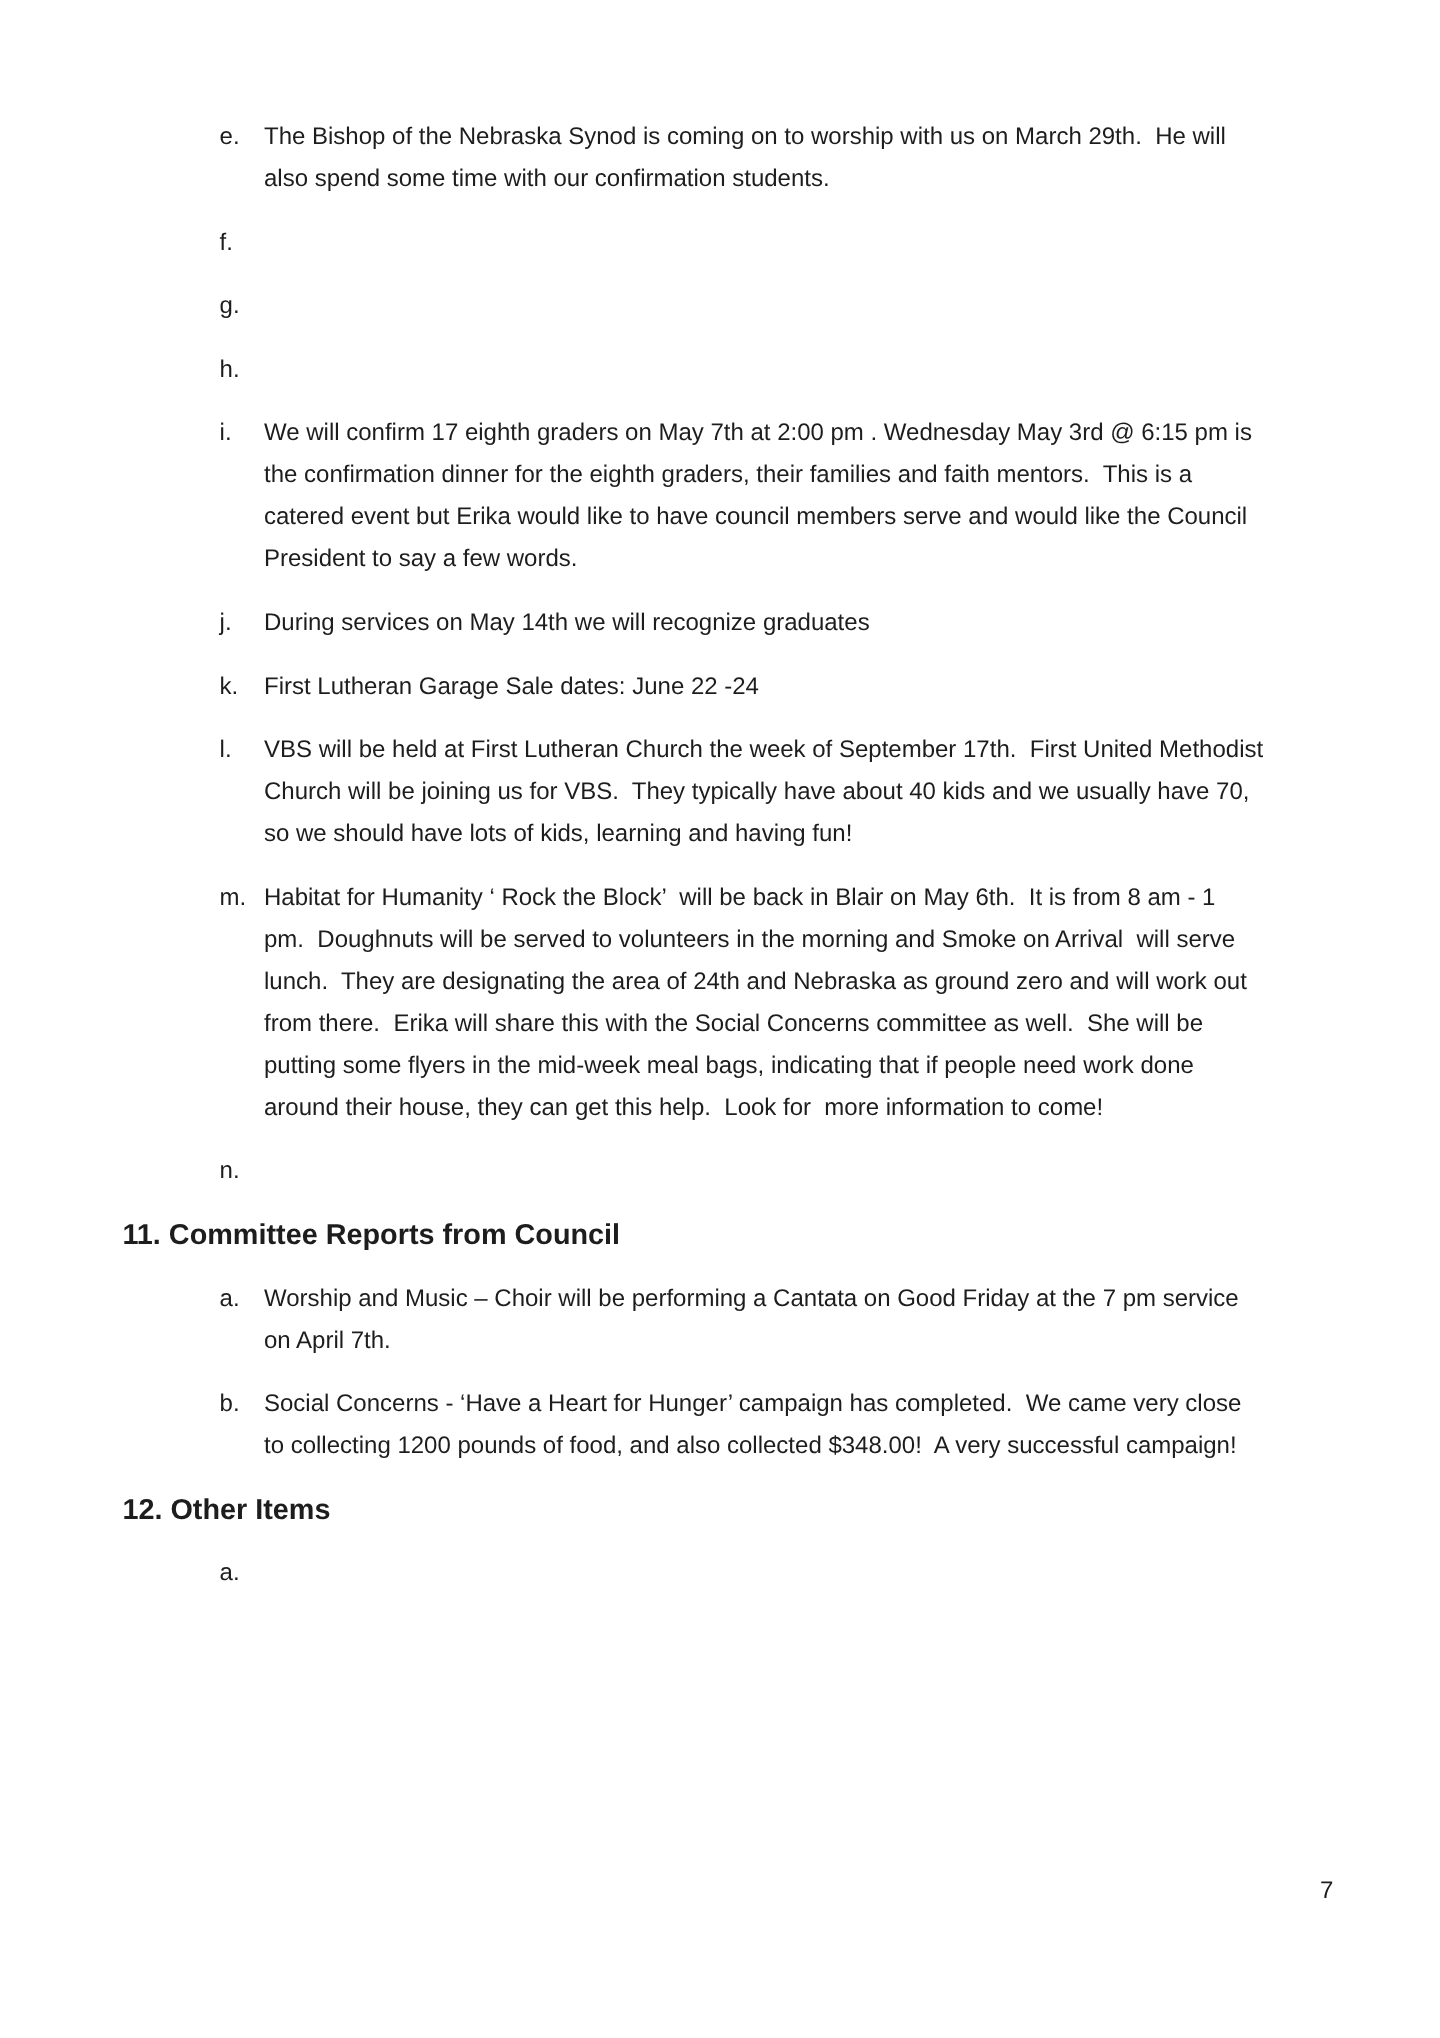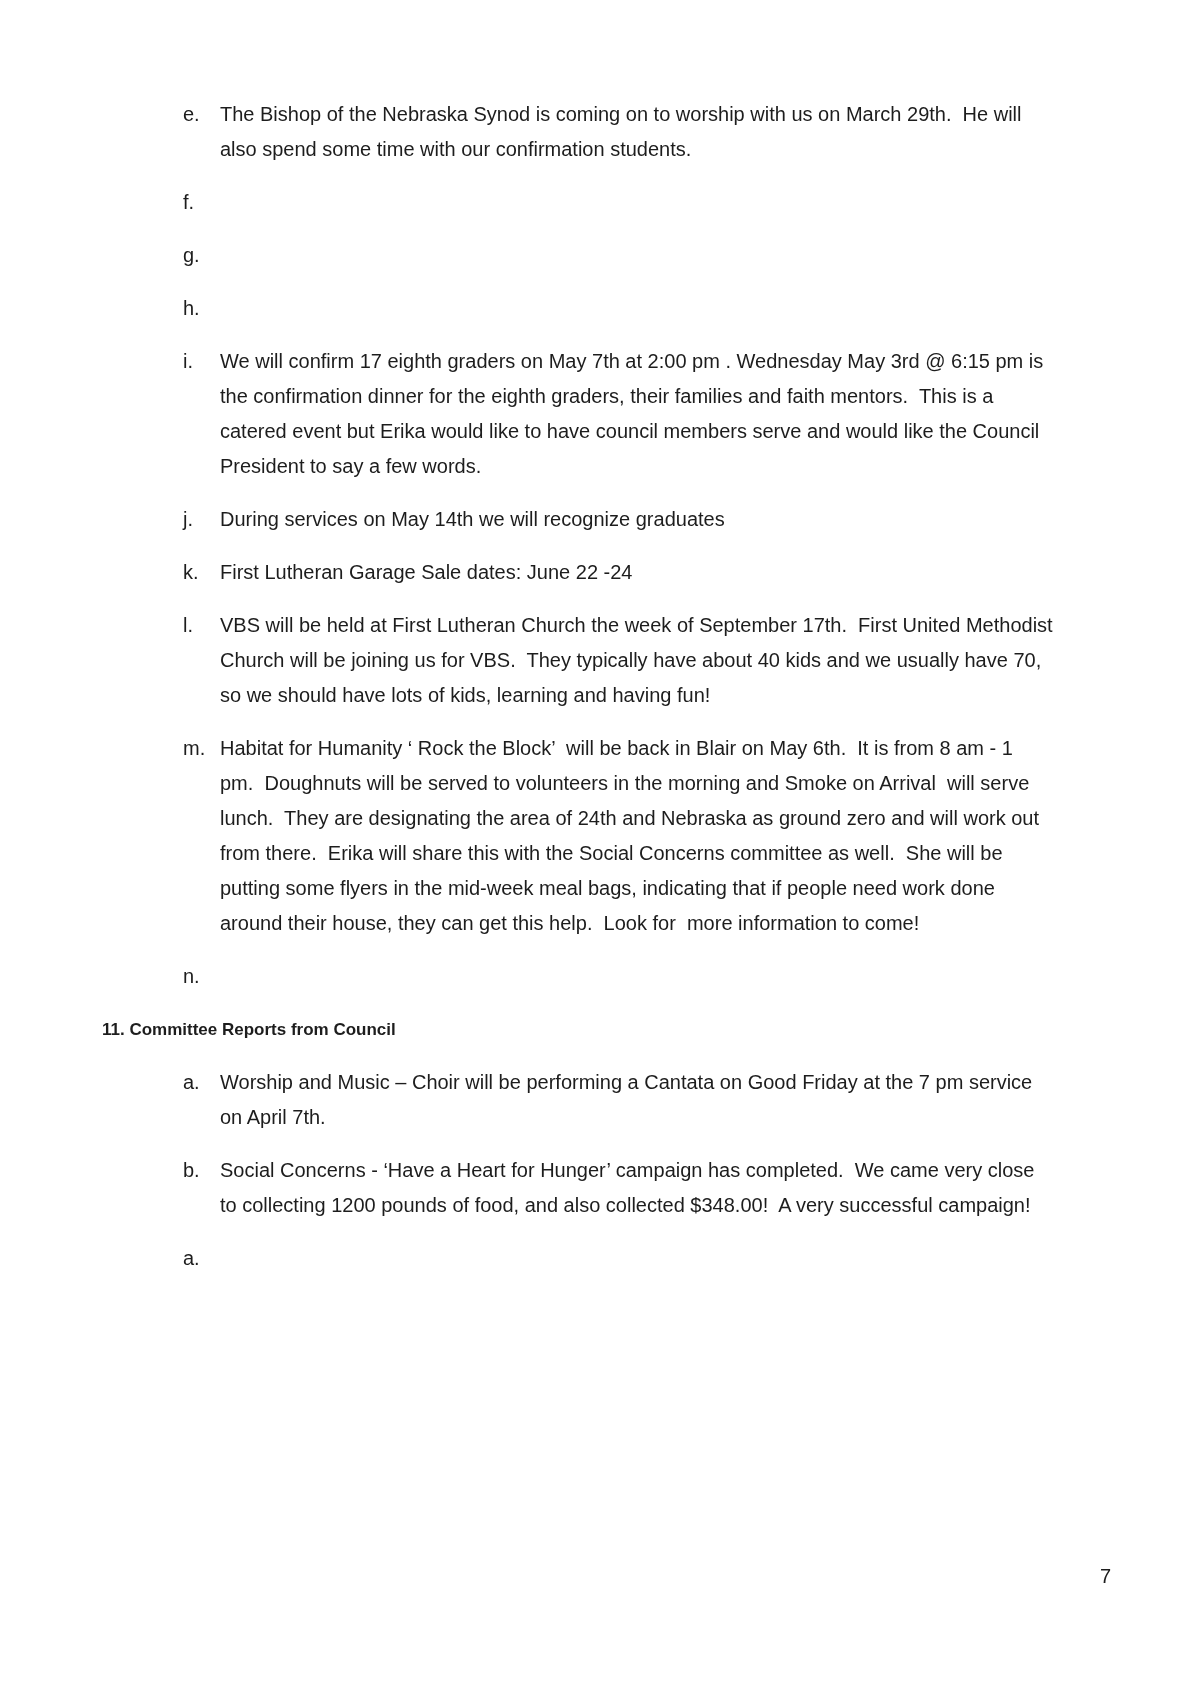--- a/index.html
+++ b/index.html
@@ -31,21 +31,21 @@
     width: 37px;
     white-space: nowrap;
   }
   .li .txt {
     width: 880px;
     white-space: pre-wrap;
   }
   .heading {
     margin: 0 14px 18px 102px;
     font-weight: bold;
-    font-size: 17px;
+    font-size: 24px;
     line-height: 35px;
   }
   .page-number {
     position: absolute;
     left: 1100px;
     top: 1559px;
     font-size: 20px;
     line-height: 35px;
   }
 </style>
@@ -109,20 +109,21 @@
       <span class="marker">a.</span>
       <div class="txt">Worship and Music – Choir will be performing a Cantata on Good Friday at the 7 pm service
 on April 7th.</div>
     </div>
     <div class="li">
       <span class="marker">b.</span>
       <div class="txt">Social Concerns - ‘Have a Heart for Hunger’ campaign has completed.  We came very close
 to collecting 1200 pounds of food, and also collected $348.00!  A very successful campaign!</div>
     </div>
 
+    <h2 class="heading">12. Other Items</h2>
 
     <div class="li">
       <span class="marker">a.</span>
     </div>
 
   </div>
 
   <div class="page-number">7</div>
 </div>
 

